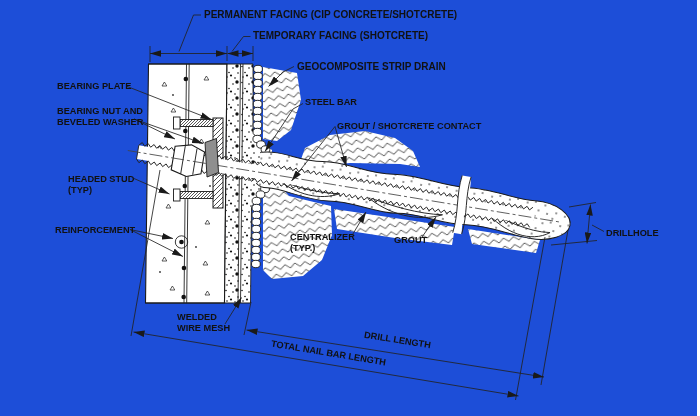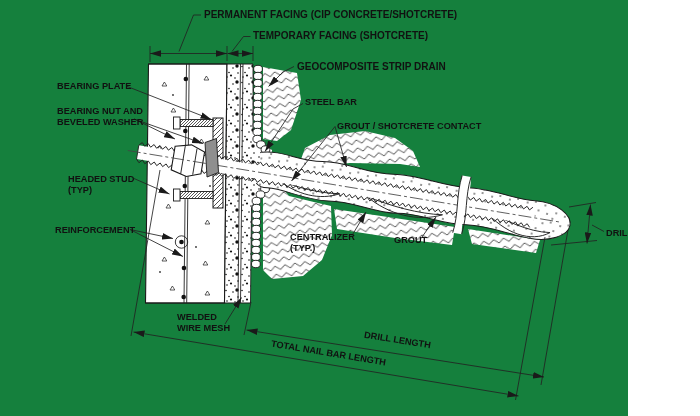--- a/index.html
+++ b/index.html
@@ -1,16 +1,16 @@
 <!DOCTYPE html>
 <html><head>
 <meta charset="utf-8">
 <style>
   html,body{margin:0;padding:0;background:#fff;}
-  .stage{width:628px;height:416px;position:relative;background:#15803d;overflow:hidden;}
+  .stage{width:697px;height:416px;position:relative;background:#1d4ed8;overflow:hidden;}
   svg{display:block;}
   .lbl{font-family:"Liberation Sans",sans-serif;font-weight:bold;font-size:9.2px;fill:#111;letter-spacing:0;}
   .lbl-lg{font-size:10px;}
   .thin{stroke:#222;stroke-width:0.9;fill:none;}
   .edge{stroke:#1a1a1a;stroke-width:1.1;fill:none;}
   .wavy{stroke:#1a1a1a;stroke-width:1.0;fill:none;}
   .dim{stroke:#222;stroke-width:0.85;fill:none;}
 </style>
 </head>
 <body>

